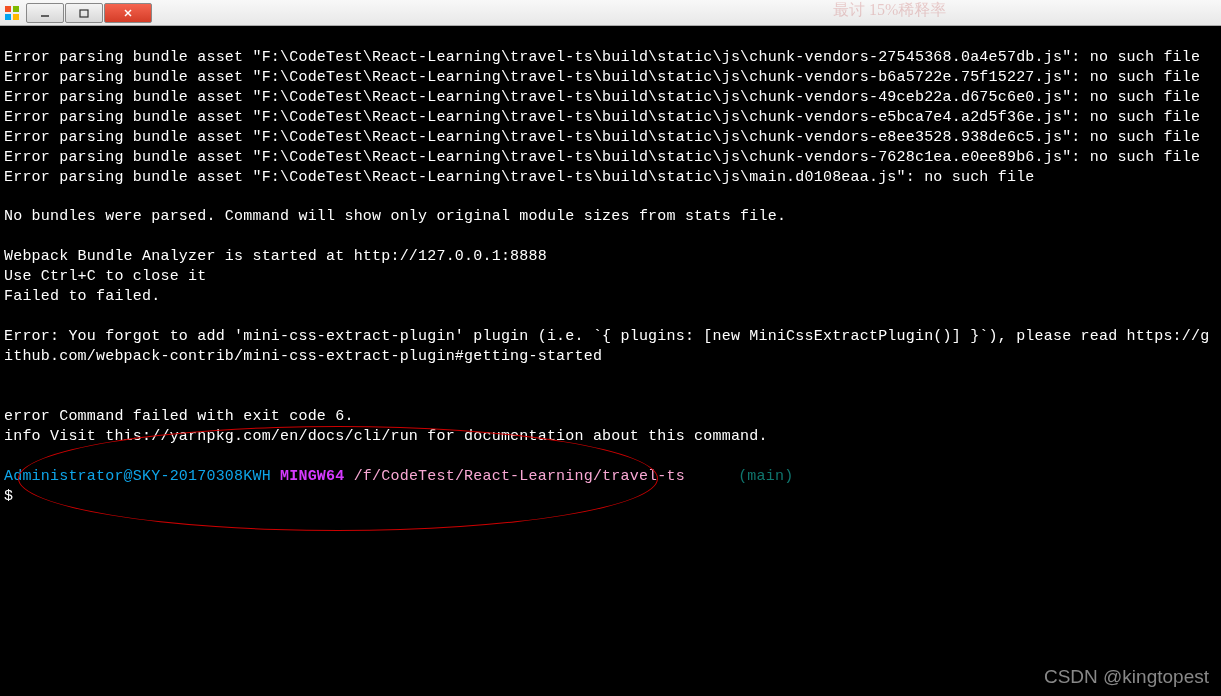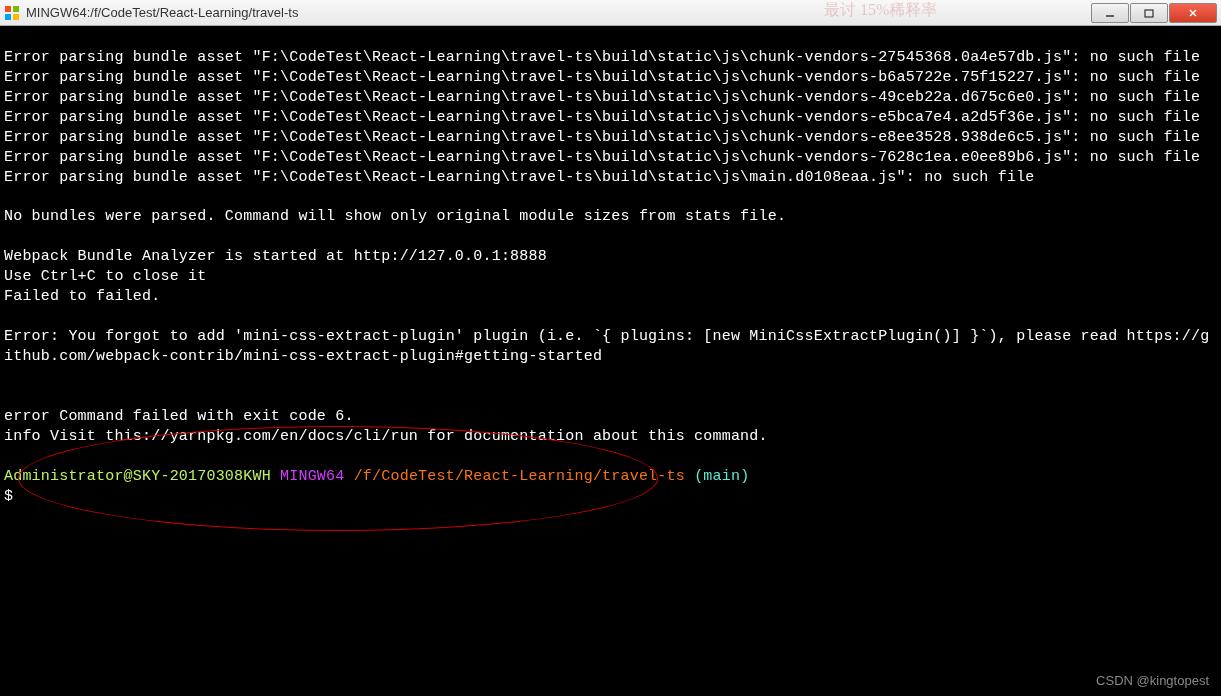--- a/index.html
+++ b/index.html
@@ -61,42 +61,42 @@
       width: 48px;
     }
     .terminal {
       padding: 2px 4px;
       line-height: 1.33;
       white-space: pre-wrap;
       word-break: break-all;
       letter-spacing: 0.2px;
       position: relative;
     }
-    .prompt-user { color: #bef264; }
-    .prompt-host { color: #d63aff; }
-    .prompt-path { color: #f97316; }
-    .prompt-branch { color: #5eead4; }
+    .prompt-user { color: #0ea5e9; }
+    .prompt-host { color: #d63aff; font-weight: bold; }
+    .prompt-path { color: #f9a8d4; }
+    .prompt-branch { color: #0f766e; margin-left: 44px; }
     .annotation-ellipse {
       position: absolute;
       border: 1px solid #cc0000;
       border-radius: 50%;
       pointer-events: none;
     }
     .watermark {
       position: absolute;
       bottom: 8px;
       right: 12px;
       color: #888;
       font-family: 'Microsoft YaHei', sans-serif;
-      font-size: 13px;
+      font-size: 19px;
     }
     .bg-smudge {
       position: absolute;
       top: 0;
-      right: 97px;
+      right: 88px;
       width: 300px;
       height: 24px;
       opacity: 0.18;
       color: #a00;
       font-size: 16px;
       font-family: 'SimSun', serif;
       overflow: hidden;
       pointer-events: none;
       margin-left: 8px;
     }
@@ -106,21 +106,20 @@
 
 <div class="titlebar">
   <span class="titlebar-icon">
     <svg width="14" height="14" viewBox="0 0 14 14">
       <rect x="0" y="0" width="6" height="6" fill="#f25022"></rect>
       <rect x="8" y="0" width="6" height="6" fill="#7fba00"></rect>
       <rect x="0" y="8" width="6" height="6" fill="#00a4ef"></rect>
       <rect x="8" y="8" width="6" height="6" fill="#ffb900"></rect>
     </svg>
   </span>
-  <span class="titlebar-title">MINGW64:/f/CodeTest/React-Learning/travel-ts</span>
   <div class="window-controls">
     <div class="win-btn">
       <svg width="10" height="10" viewBox="0 0 10 10">
           <line x1="1" y1="8" x2="9" y2="8" stroke="#333" stroke-width="1.5"></line>
         </svg>
     </div>
     <div class="win-btn">
       <svg width="10" height="10" viewBox="0 0 10 10">
           <rect x="1" y="2" width="8" height="7" fill="none" stroke="#333" stroke-width="1.2"></rect>
         </svg>

